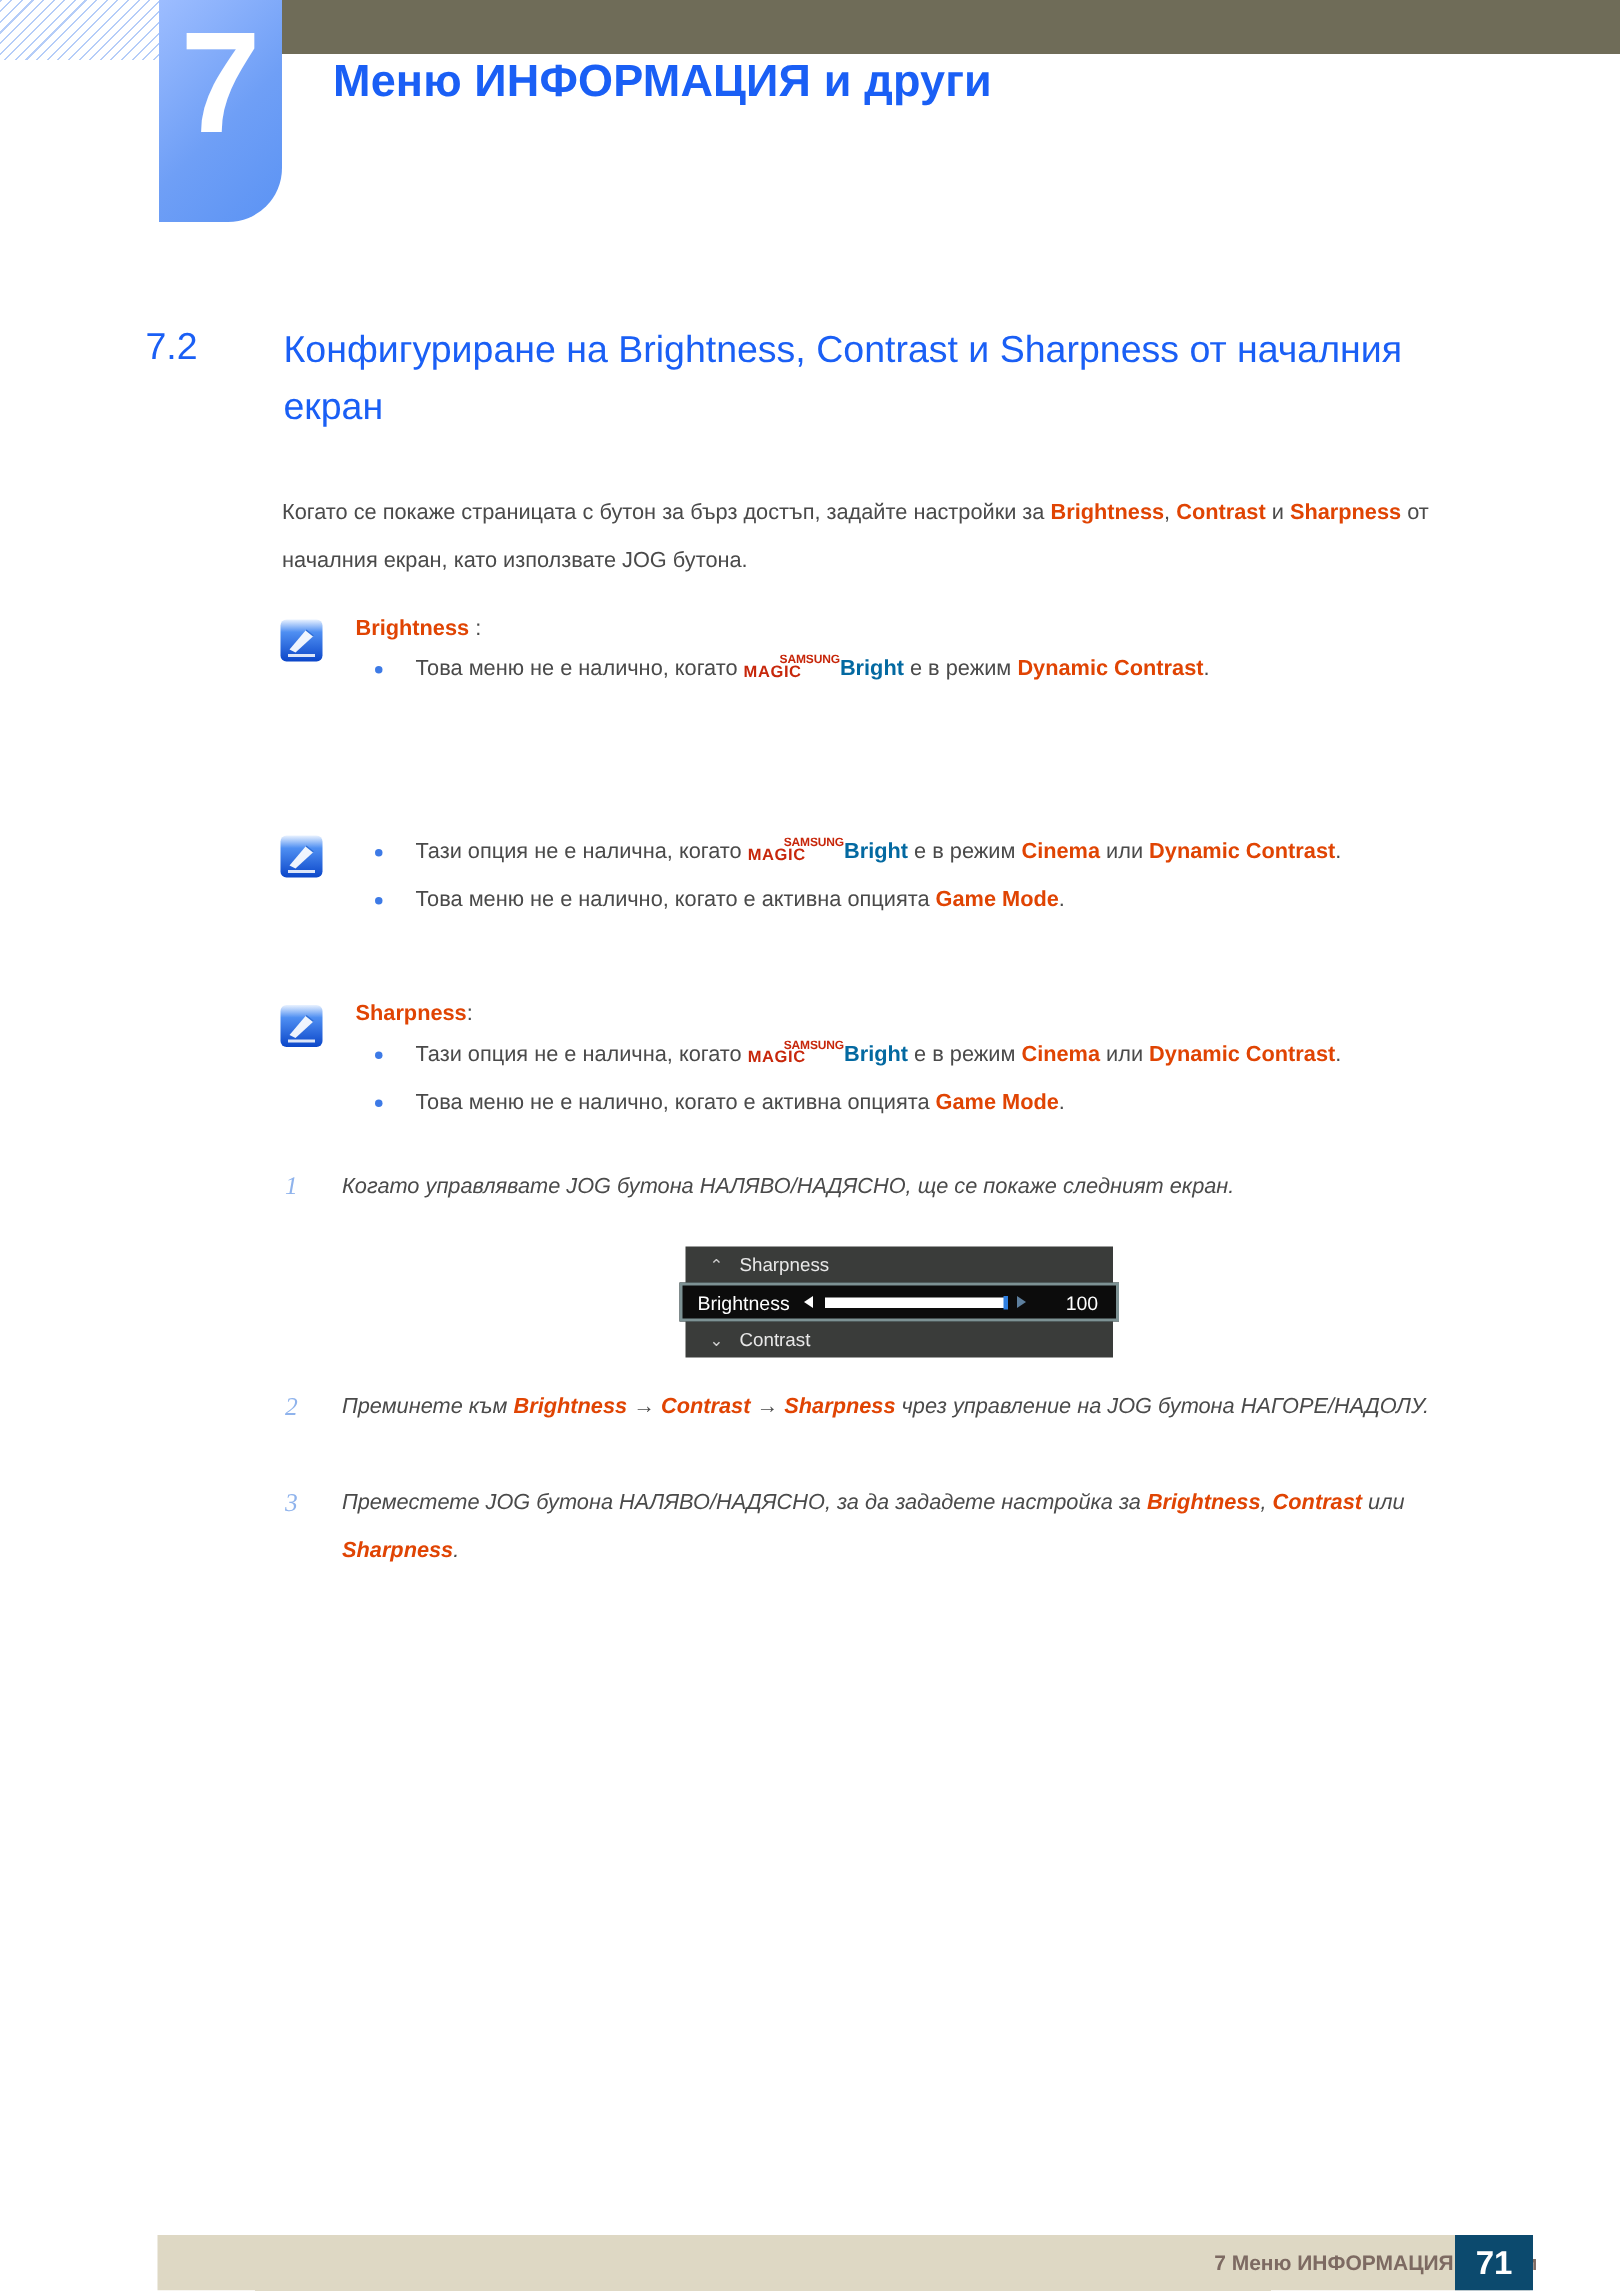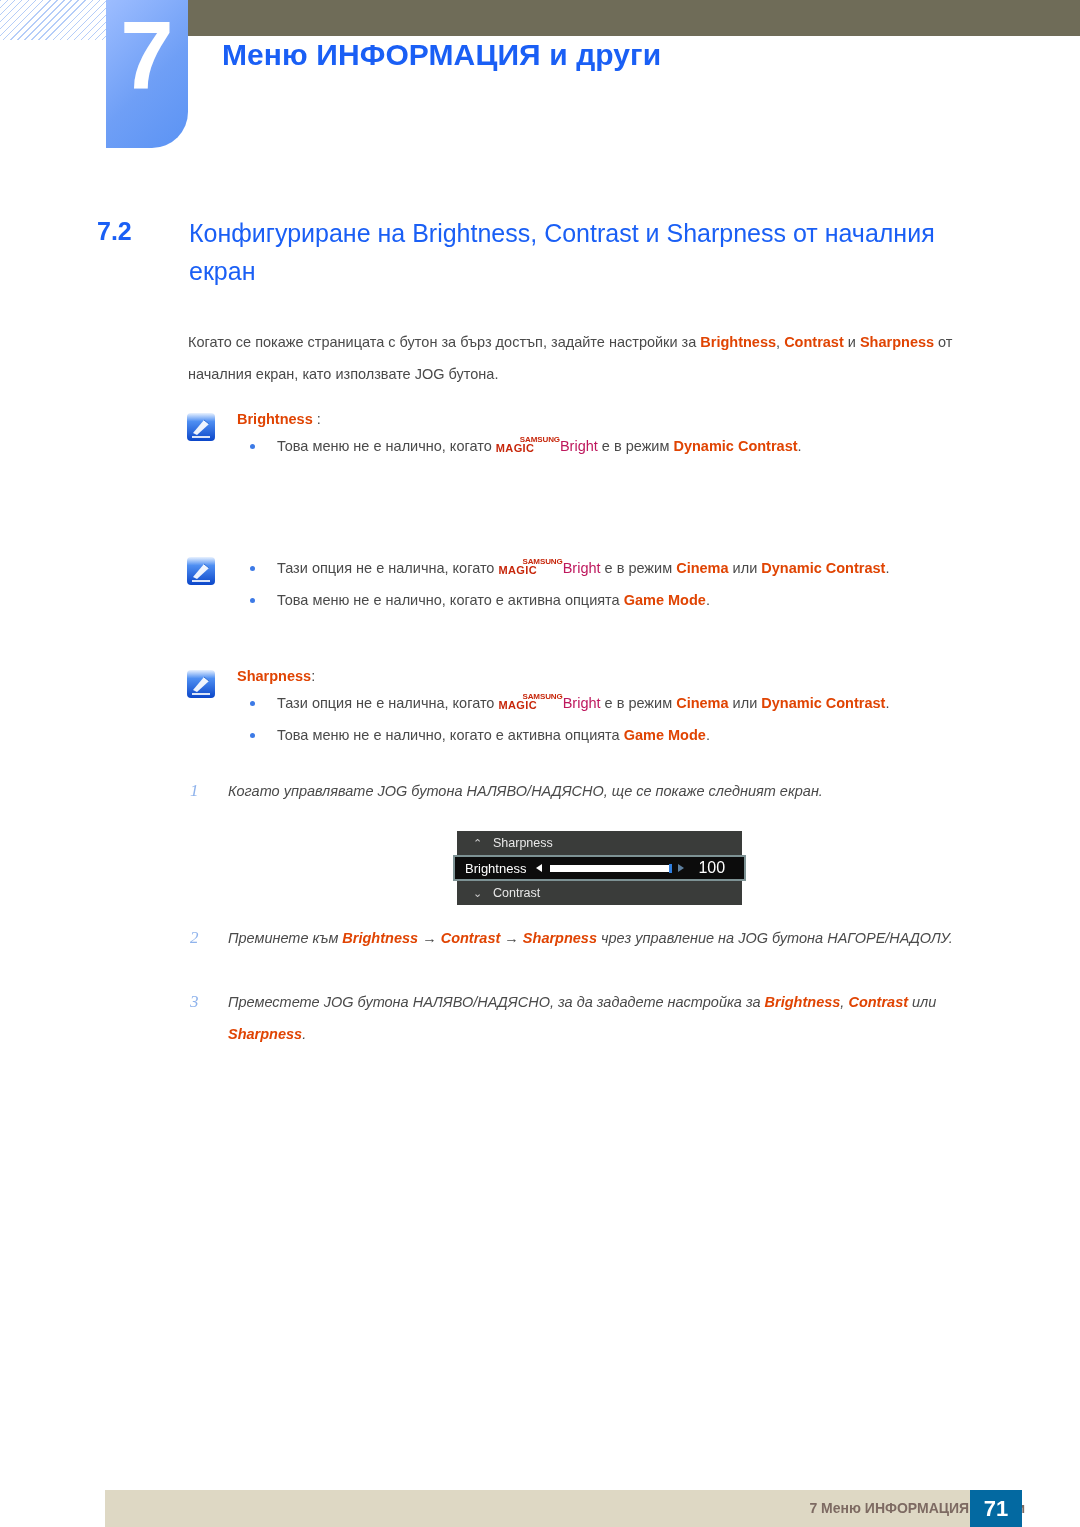--- a/index.html
+++ b/index.html
@@ -75,21 +75,21 @@
     position: absolute;
     left: 97px;
     top: 214px;
     width: 920px;
   }
   .sec-num {
     position: absolute;
     left: 0;
     top: 3px;
     font-size: 25px;
-    font-weight: 700;
+    font-weight: 400;
     color: #1a5ff5;
   }
   .sec-title {
     margin-left: 92px;
     font-size: 25px;
     font-weight: 400;
     color: #1a5ff5;
     line-height: 38px;
     width: 815px;
   }
@@ -158,21 +158,21 @@
     vertical-align: -1px;
     text-align: left;
     font-weight: 700;
     color: #c7270b;
     line-height: 8px;
     margin-right: 0px;
     letter-spacing: -0.2px;
   }
   .smagic .s1 { display: block; font-size: 8px; letter-spacing: -0.1px; padding-left: 24px; }
   .smagic .s2 { display: block; font-size: 11px; letter-spacing: .4px; }
-  .brightmark { color: #be185d; font-weight: 400; }
+  .brightmark { color: #0369a1; font-weight: 700; }
 
   
   .step {
     position: absolute;
     left: 190px;
     width: 800px;
     font-size: 14.5px;
     line-height: 32px;
     color: #4a4a4a;
   }
@@ -252,22 +252,22 @@
   }
   .slider .knob {
     position: absolute;
     right: 0;
     top: -1px;
     width: 3px;
     height: 9px;
     background: #2f7fe0;
   }
   .osd-val {
-    margin-left: 14px;
-    font-size: 16px;
+    margin-left: 26px;
+    font-size: 13px;
     color: #ffffff;
   }
 
   
   .footer-bar {
     position: absolute;
     left: 105px;
     top: 1490px;
     width: 915px;
     height: 37px;
@@ -280,21 +280,21 @@
     font-size: 14px;
     font-weight: 700;
     color: #7d6a62;
   }
   .footer-page {
     position: absolute;
     left: 970px;
     top: 1490px;
     width: 52px;
     height: 37px;
-    background: #0369a1;
+    background: #0c4a6e;
     color: #ffffff;
     font-size: 22px;
     font-weight: 700;
     display: flex;
     align-items: center;
     justify-content: center;
   }
 </style>
 </head>
 <body>

